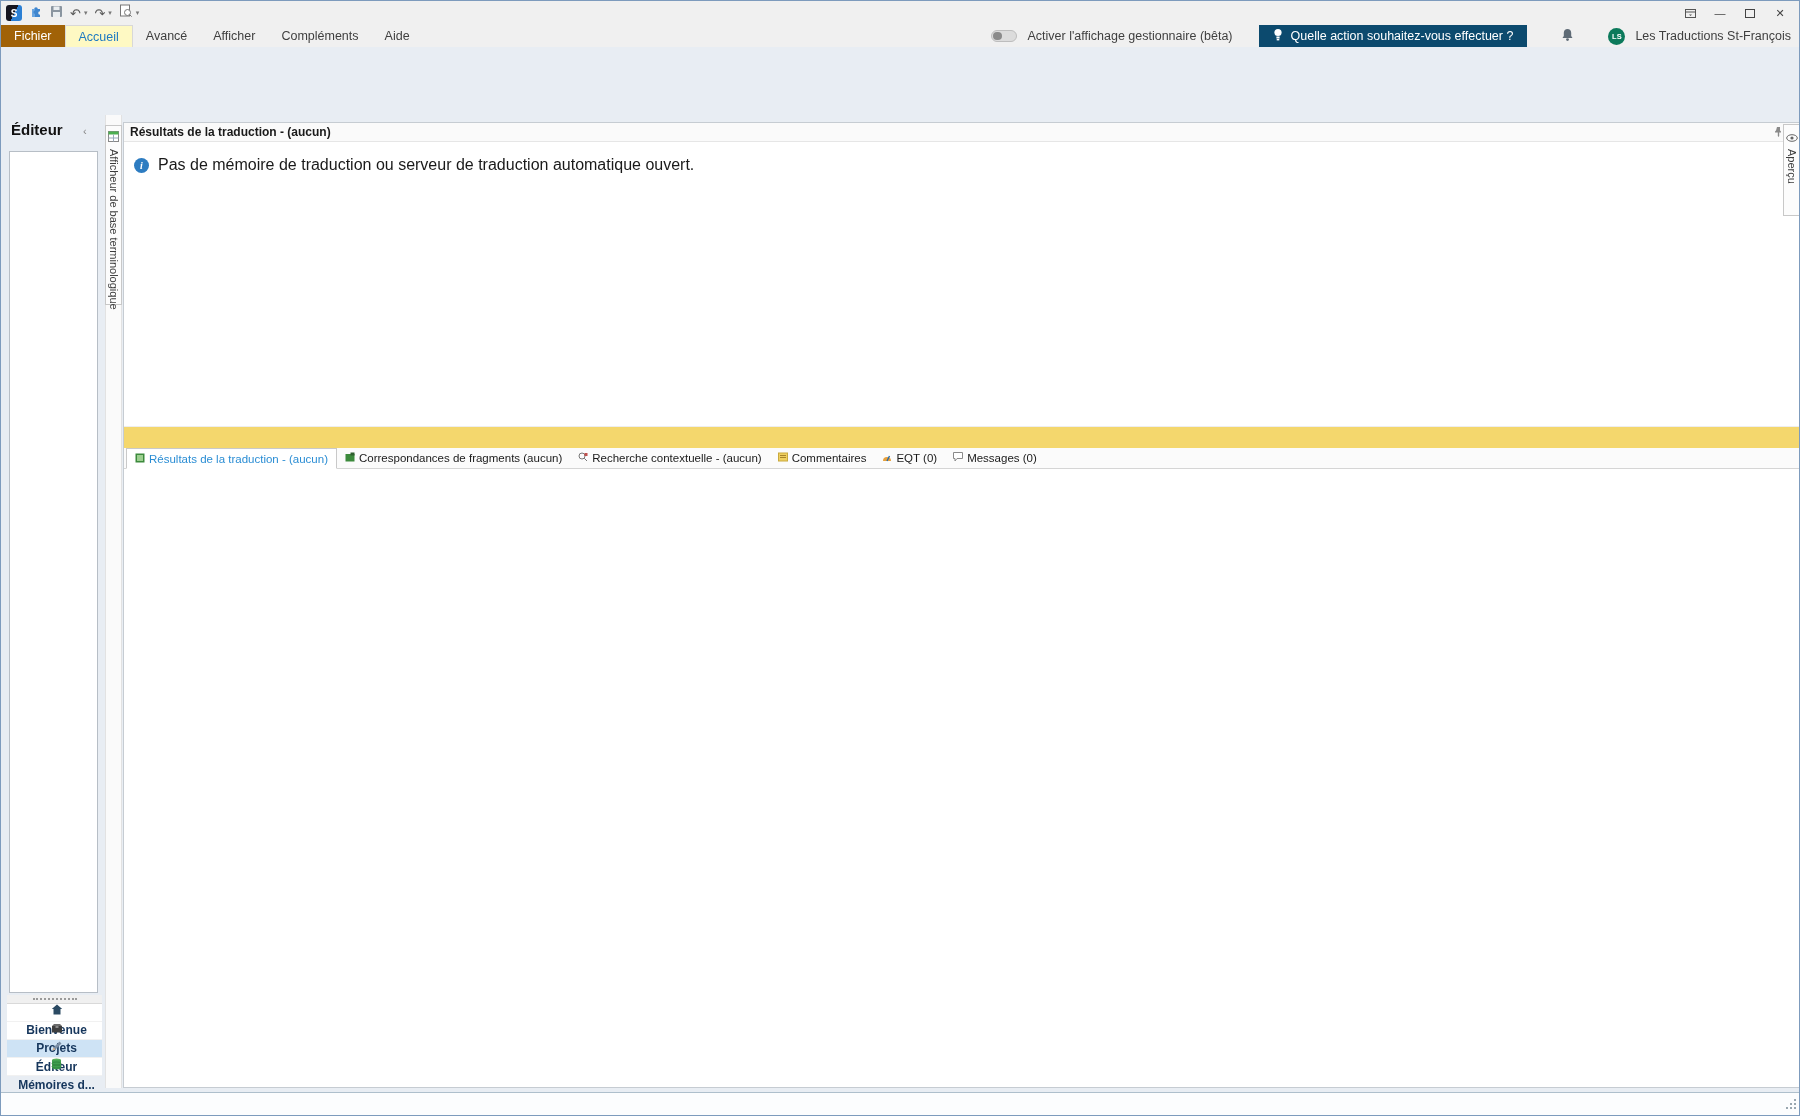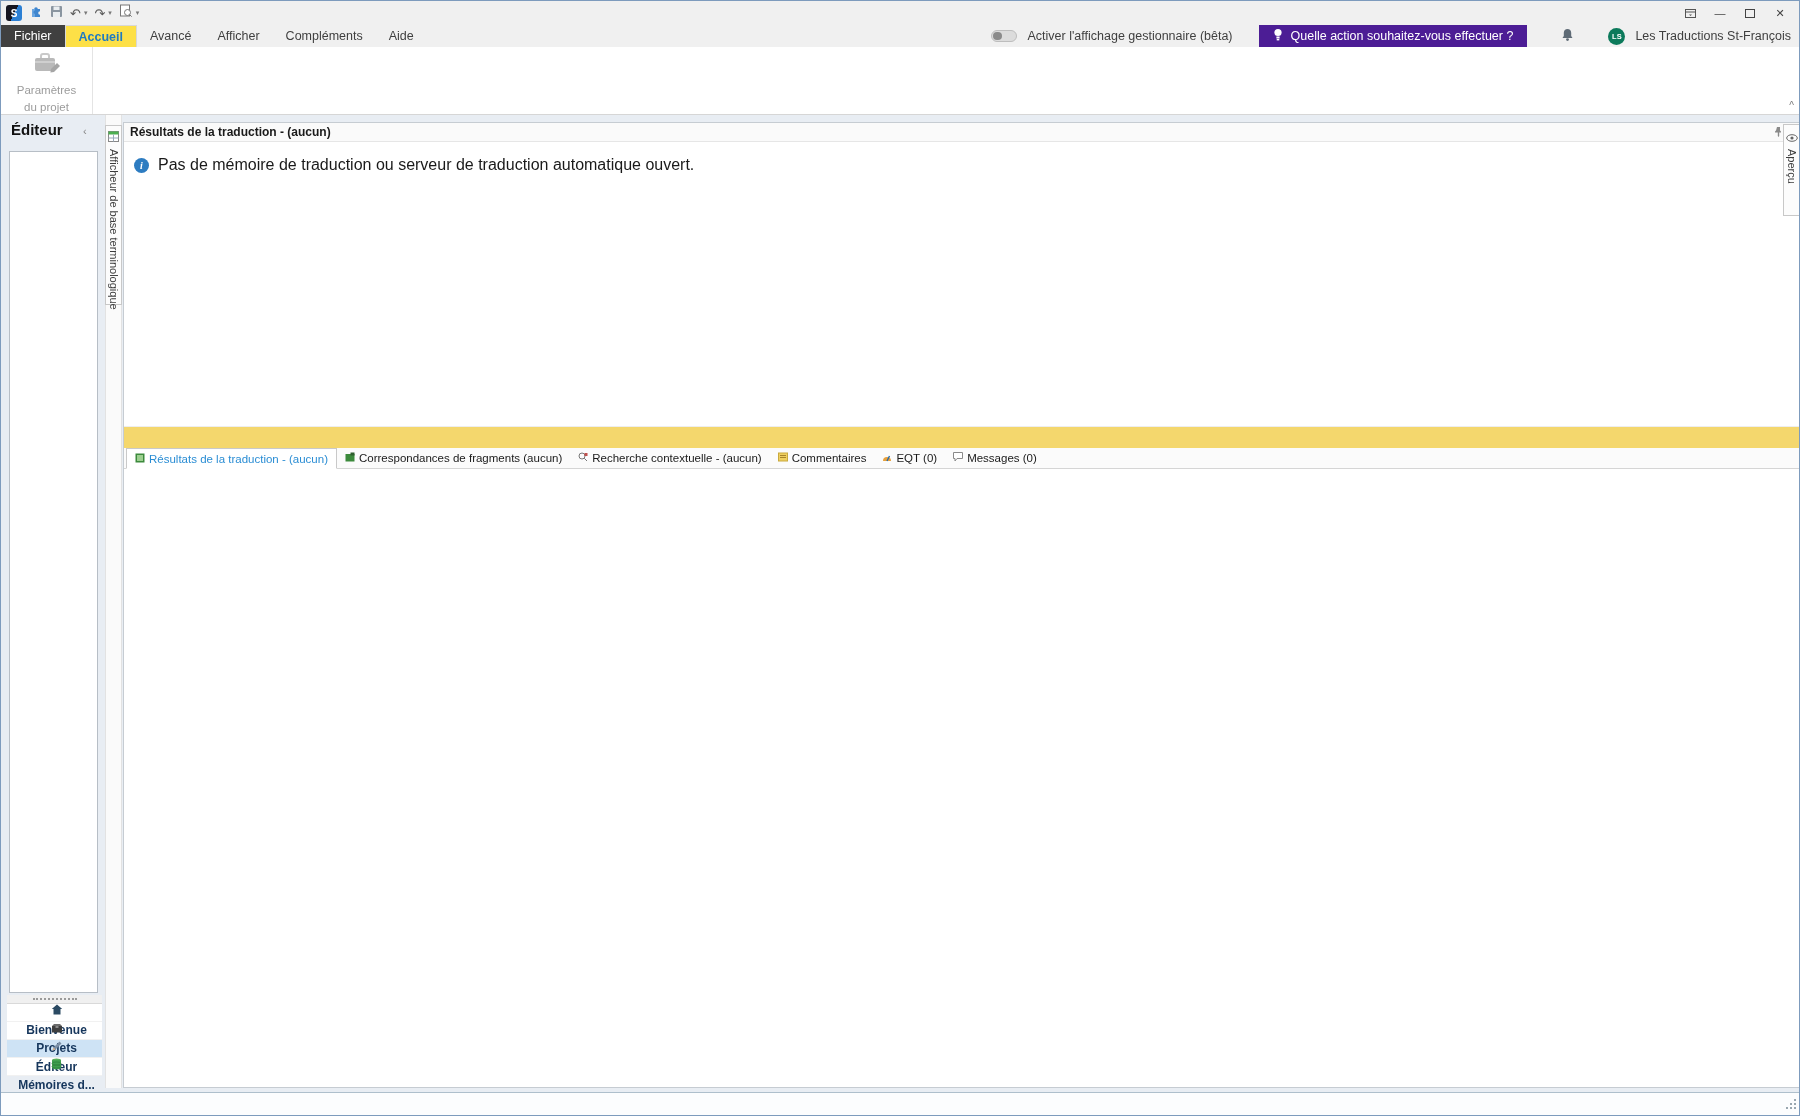--- a/index.html
+++ b/index.html
@@ -19,27 +19,27 @@
   .qat .dd { color:#777; font-size:7px; margin-left:-4px; }
   .title { position:absolute; left:0; right:0; text-align:center; color:#5a5a5a; font-size:12px; }
   .winctl { margin-left:auto; display:flex; align-items:center; gap:4px; padding-right:6px; z-index:2; }
   .winbtn { width:26px; height:18px; display:flex; align-items:center; justify-content:center;
     color:#444; font-size:11px; }
   .winbtn svg { display:block; }
   
   .menubar { position:absolute; left:0; top:24px; width:100%; height:22px; background:#f0f0f0;
     display:flex; align-items:stretch; font-size:12.5px; }
   .mtab { padding:0 13px; display:flex; align-items:center; color:#3f3f3f; }
-  .mtab.file { background:#404040; color:#fff; }
-  .mtab.active { background:#fde047; color:#1e7ac2; border:1px solid #d8d8d8; border-bottom:none;font-weight:bold; }
+  .mtab.file { background:#a16207; color:#fff; }
+  .mtab.active { background:#fef9c3; color:#1e7ac2; border:1px solid #d8d8d8; border-bottom:none; }
   .menu-right { margin-left:auto; display:flex; align-items:center; gap:10px; padding-right:8px; }
   .toggle { width:26px; height:12px; border-radius:6px; background:#dcdcdc; border:1px solid #bdbdbd; position:relative; }
   .toggle .knob { position:absolute; left:1px; top:1px; width:9px; height:8px; border-radius:5px; background:#8a8a8a; }
   .toggle-label { color:#3f3f3f; font-size:12.5px; }
-  .action-btn { background:#4c1d95; color:#fff; height:22px; display:flex; align-items:center;
+  .action-btn { background:#0c4a6e; color:#fff; height:22px; display:flex; align-items:center;
     gap:8px; padding:0 14px; font-size:12.5px; }
   .avatar { width:17px; height:17px; border-radius:50%; background:#0c7a5b; color:#fff;
     font-size:7.5px; font-weight:bold; display:flex; align-items:center; justify-content:center; }
   .account-name { color:#3f3f3f; font-size:12.5px; }
   
   .ribbon { position:absolute; left:0; top:46px; width:100%; height:68px; background:#fff;
     border-bottom:1px solid #d6d6d6; }
   .ribbon-group { position:absolute; left:0; top:0; width:92px; height:67px;
     border-right:1px solid #e4e4e4; display:flex; flex-direction:column; align-items:center; }
   .ribbon-btn { margin-top:3px; display:flex; flex-direction:column; align-items:center; }
@@ -184,38 +184,20 @@
             <path d="M6.5 1C4.3 1 2.8 2.6 2.8 4.8V8L1.5 10h10L10.2 8V4.8C10.2 2.6 8.7 1 6.5 1z" fill="#5f6b76"></path>
             <circle cx="6.5" cy="11.6" r="1.4" fill="#5f6b76"></circle>
           </svg>
       </span>
       <span style="width:14px"></span>
       <span class="avatar">LS</span>
       <span class="account-name">Les Traductions St-François</span>
     </div>
   </div>
 
-  <div class="ribbon">
-    <div class="ribbon-group">
-      <div class="ribbon-btn">
-        <span>
-          <svg width="32" height="26" viewBox="0 0 32 26">
-              <rect x="4" y="8" width="20" height="13" rx="2" fill="#b9b9b9"></rect>
-              <path d="M10 8V6a2 2 0 0 1 2-2h4a2 2 0 0 1 2 2v2" fill="none" stroke="#c9c9c9" stroke-width="2"></path>
-              <rect x="4" y="11" width="20" height="2" fill="#cfcfcf"></rect>
-              <path d="M20 19l6-6 3 3-6 6-3.6.6z" fill="#a5a5a5"></path>
-            </svg>
-        </span>
-        <span class="lbl">Paramètres</span>
-        <span class="lbl">du projet</span>
-      </div>
-      <div class="group-label">Configuration</div>
-    </div>
-    <div class="ribbon-collapse">^</div>
-  </div>
 
   <div class="workspace">
 
     <div class="leftpanel">
       <div class="lp-title">Éditeur</div>
       <div class="lp-collapse">‹</div>
       <div class="lp-list"></div>
       <div class="lp-handle">
           <span class="dots"></span>
         </div>

